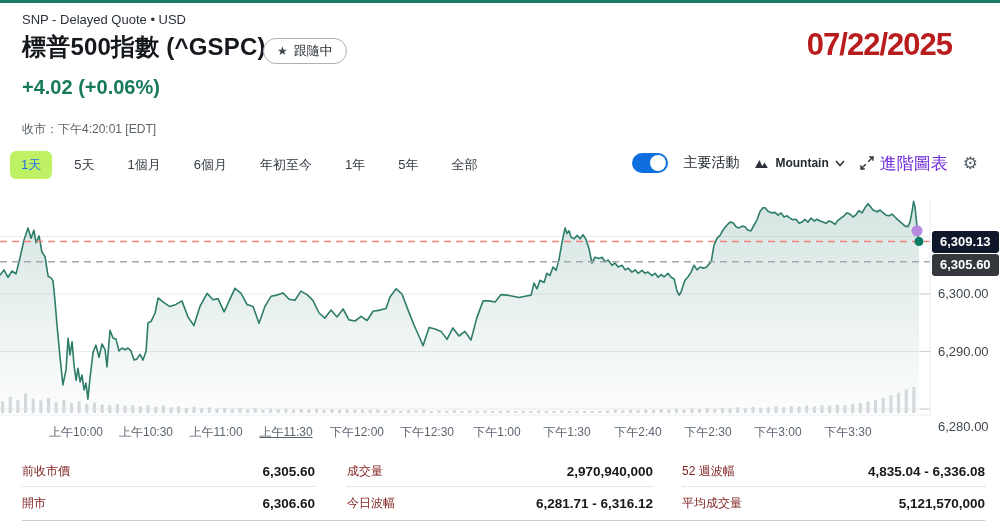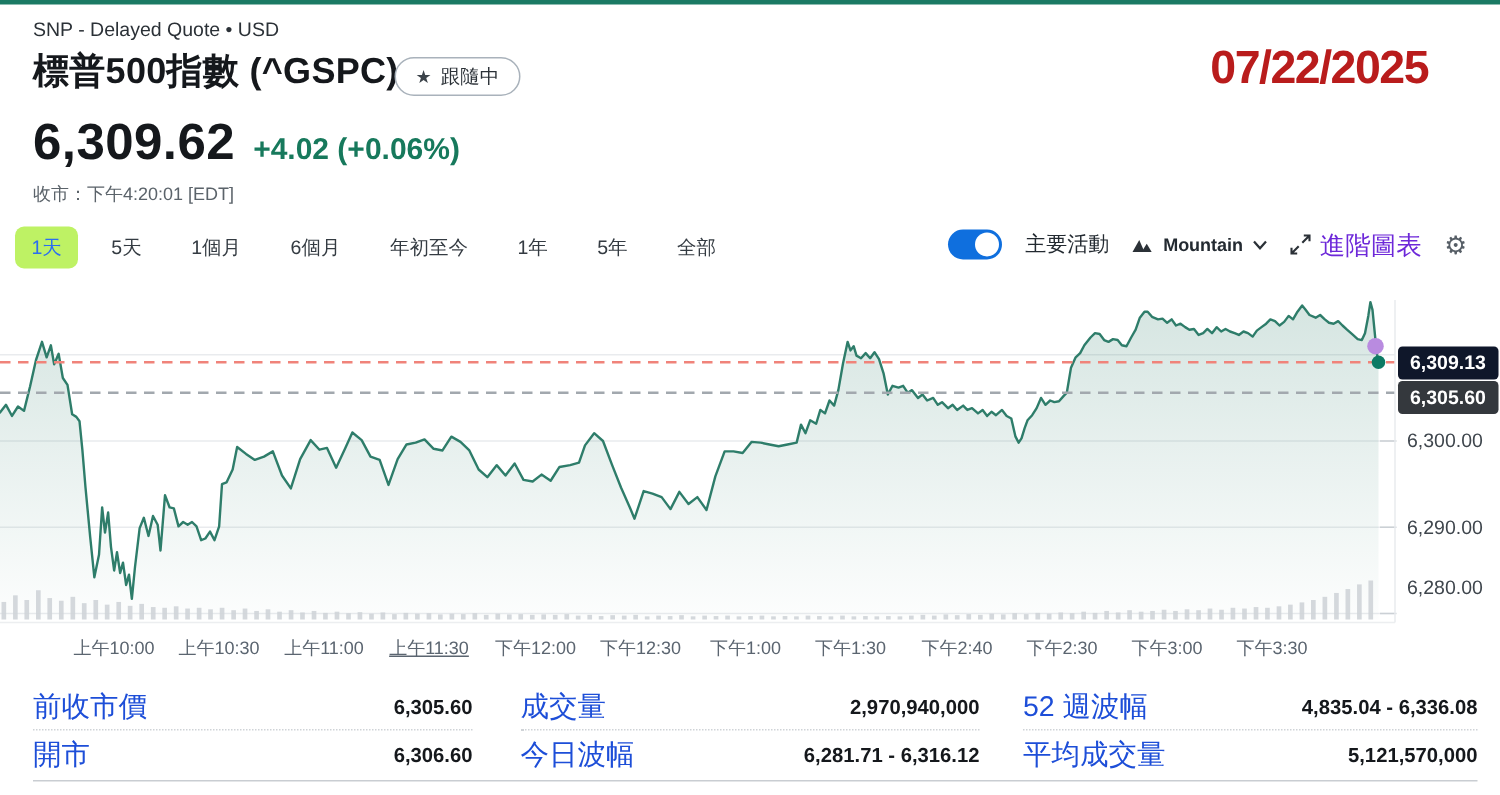--- a/index.html
+++ b/index.html
@@ -32,42 +32,41 @@
   .chart-svg{position:absolute;left:0;top:200px;}
   .y-label{position:absolute;left:938px;width:60px;font-size:13px;color:#3f464d;}
   .x-label{position:absolute;top:424px;width:90px;text-align:center;font-size:12px;color:#5b6570;white-space:nowrap;}
   .price-badge{position:absolute;left:932px;height:22px;line-height:22px;padding:0 8px;border-radius:3px;
         font-size:13px;font-weight:700;color:#fff;}
   
   .stats{position:absolute;left:0;top:456px;width:1000px;}
   .stat-cell{position:absolute;height:30px;display:flex;justify-content:space-between;align-items:center;
         border-bottom:1px dotted #cfd3d7;}
   .stat-cell.no-dot{border-bottom:none;}
-  .stat-label{font-size:19px;color:#1d4ed8;}
+  .stat-label{font-size:12px;color:#7f1d1d;}
   .stat-value{font-size:13.5px;font-weight:700;color:#15181c;}
   .stats-bottom-line{position:absolute;left:22px;top:520px;width:963px;height:0;border-top:1px solid #c9cdd2;}
 </style>
 </head>
 <body>
 
 <div class="page">
   <div class="accent-bar"></div>
 
   <div class="exchange-line">SNP - Delayed Quote • USD</div>
   <div class="page-title">標普500指數 (^GSPC)</div>
 
   <div class="follow-pill">
     <span class="star">★</span>
     <span>跟隨中</span>
   </div>
 
   <div class="date-stamp">07/22/2025</div>
 
   <div class="price-row">
-    <span class="price">6,309.62</span>
     <span class="change">+4.02 (+0.06%)</span>
   </div>
   <div class="close-info">收市：下午4:20:01 [EDT]</div>
 
   <div class="range-tabs">
       <div class="range-tab active">1天</div>
       <div class="range-tab">5天</div>
       <div class="range-tab">1個月</div>
       <div class="range-tab">6個月</div>
       <div class="range-tab">年初至今</div>
@@ -247,21 +246,21 @@
     <line id="current-price-line" x1="0" x2="930" stroke-dasharray="7 5" stroke-width="1.6" y1="41.50249999999937" y2="41.50249999999937" stroke="#f0837a"></line>
     <line x1="930" x2="930" y1="0" y2="215" stroke="#e9ebee" stroke-width="1"></line>
     <line x1="0" x2="930" y1="215" y2="215" stroke="#eceef0" stroke-width="1"></line>
     <circle id="event-dot" r="5.5" cx="917" cy="30.75" fill="#b98be0"></circle>
     <circle id="end-dot" r="4.5" cx="919" cy="41.50249999999937" fill="#0d7a64"></circle>
   </svg>
 
   <div id="y-labels">
       <div class="y-label" style="top: 286px;">6,300.00</div>
       <div class="y-label" style="top: 344px;">6,290.00</div>
-      <div class="y-label" style="top: 384px;">6,280.00</div>
+      <div class="y-label" style="top: 419px;">6,280.00</div>
     </div>
   <div id="x-labels">
       <div class="x-label" style="left: 31px;">上午10:00</div>
       <div class="x-label" style="left: 101px;">上午10:30</div>
       <div class="x-label" style="left: 171px;">上午11:00</div>
       <div class="x-label" style="left: 241px; text-decoration: underline;">上午11:30</div>
       <div class="x-label" style="left: 312px;">下午12:00</div>
       <div class="x-label" style="left: 382px;">下午12:30</div>
       <div class="x-label" style="left: 452px;">下午1:00</div>
       <div class="x-label" style="left: 522px;">下午1:30</div>

